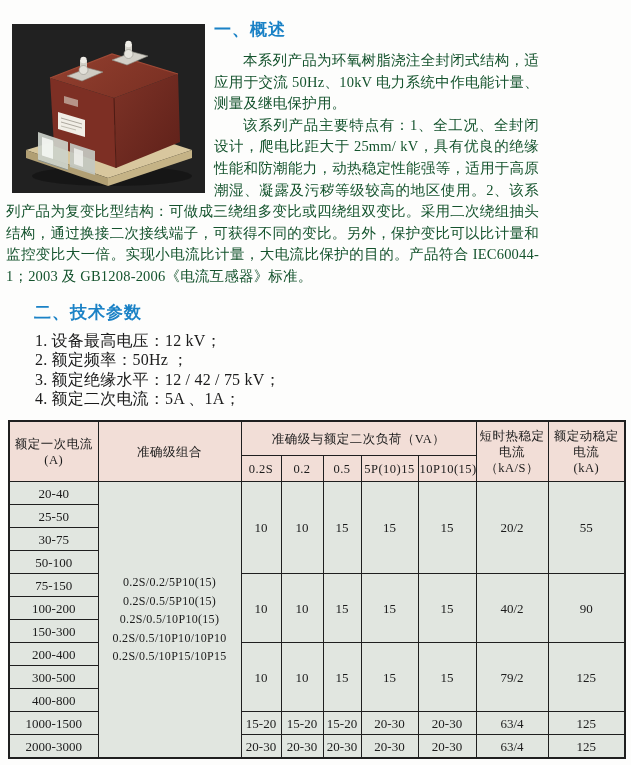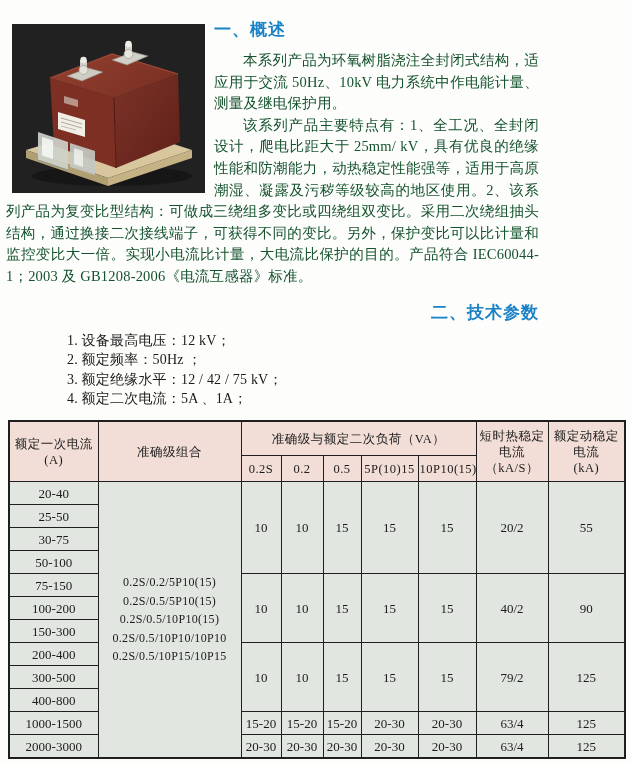--- a/index.html
+++ b/index.html
@@ -24,35 +24,35 @@
   .photo-wrap svg { display: block; }
 
   .sec-title {
     font-family: "Liberation Sans", "DejaVu Sans", sans-serif;
     font-weight: bold;
     font-size: 17px;
     color: var(--heading-blue, #1b82c6);
     letter-spacing: 1px;
   }
   .sec-title-1 { padding: 5px 0 9px 15px; }
-  .sec-title-2 { padding: 13px 0 7px 29px; clear: both; text-align: right; }
+  .sec-title-2 { padding: 13px 0 7px 29px; clear: both; }
 
   .body-text {
     font-size: 14.5px;
     line-height: 21.6px;
     text-align: justify;
     text-indent: 2em;
     color: #14532d;
     padding-left: 1px;
     letter-spacing: 0.2px;
   }
 
   
   .spec-list { padding-left: 30px; }
-  .spec-item { font-size: 14px; line-height: 19.6px; letter-spacing: 0.2px; margin-left: 32px; }
+  .spec-item { font-size: 16px; line-height: 19.6px; letter-spacing: 0.2px; }
 
   
   .tbl-wrap { margin: 11px 0 0 3px; }
   table.spec {
     border-collapse: collapse;
     table-layout: fixed;
     width: 616px;
     border: 2px solid var(--table-border, #1f1f1f);
   }
   table.spec th, table.spec td {

